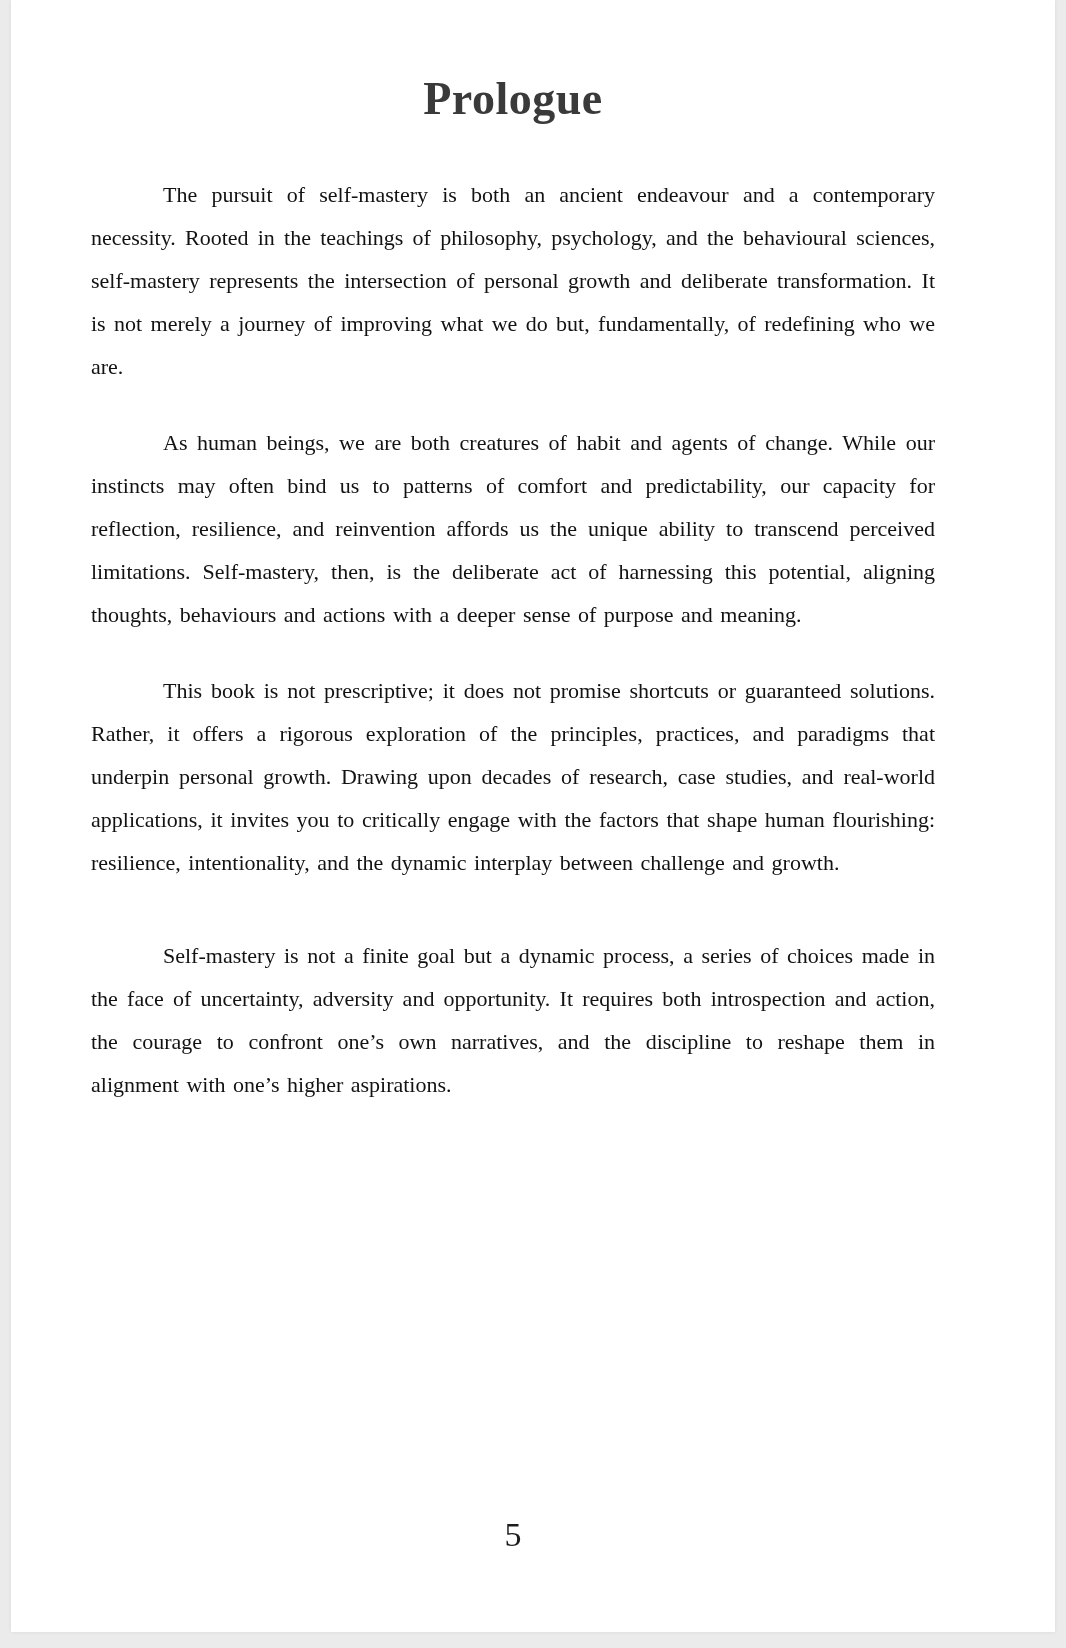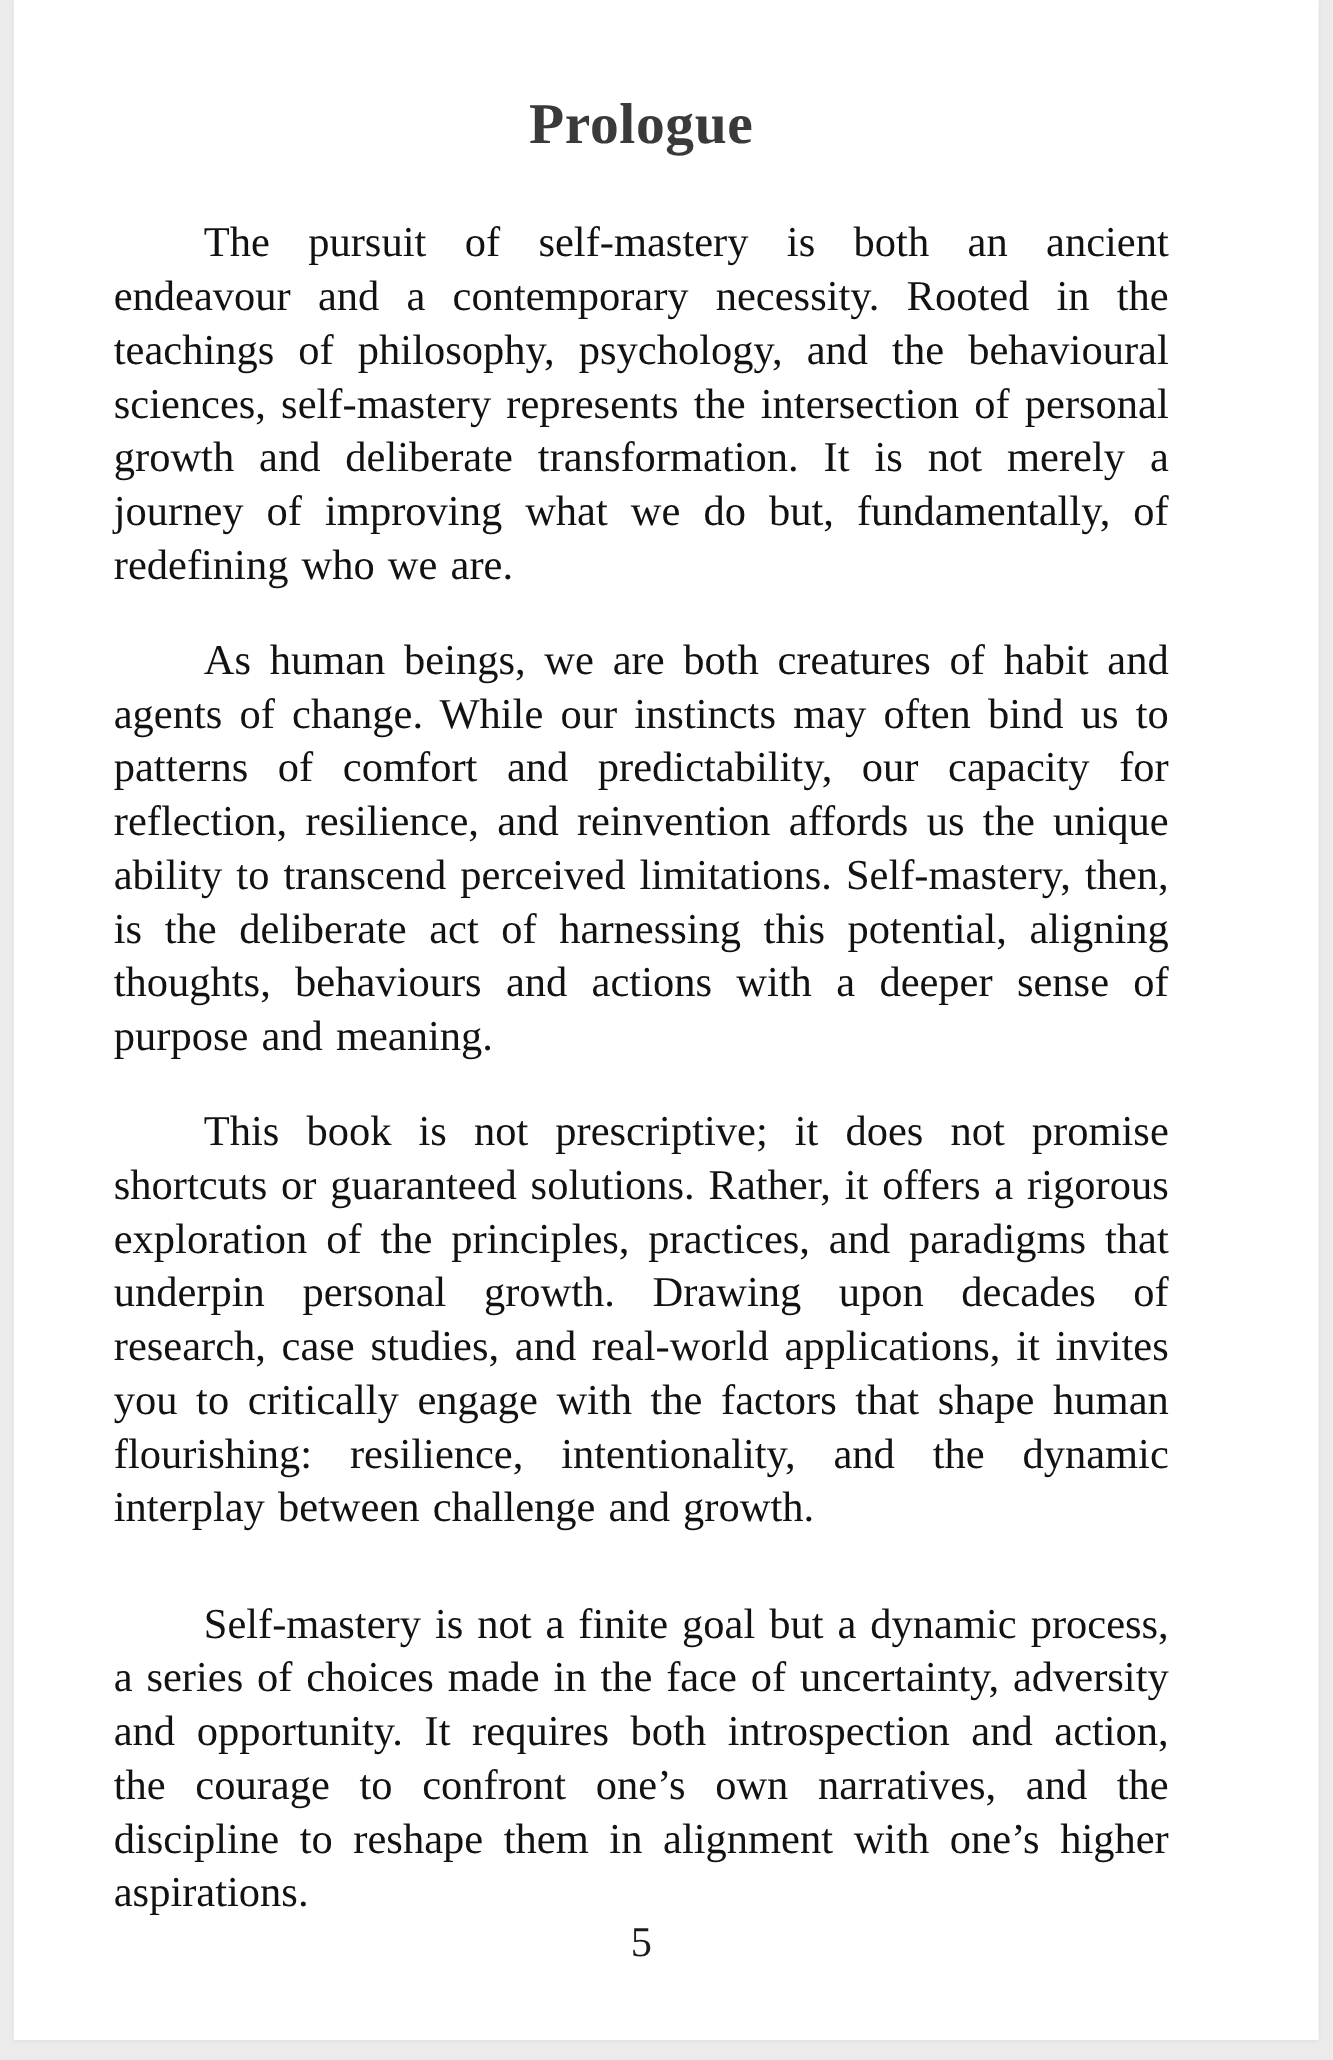--- a/index.html
+++ b/index.html
@@ -34,21 +34,21 @@
     font-family: "Liberation Serif", serif;
     font-weight: bold;
     font-size: 46px;
     color: #3a3a3a;
     text-align: center;
     margin-bottom: 48px;
     letter-spacing: 0.5px;
   }
 
   .para {
-    font-size: 34px;
+    font-size: 22px;
     line-height: 43px;
     color: #121212;
     text-align: justify;
     text-indent: 72px;
     margin-bottom: 33px;
     word-spacing: 2px;
   }
 
   .para:last-of-type {
     margin-bottom: 0;

